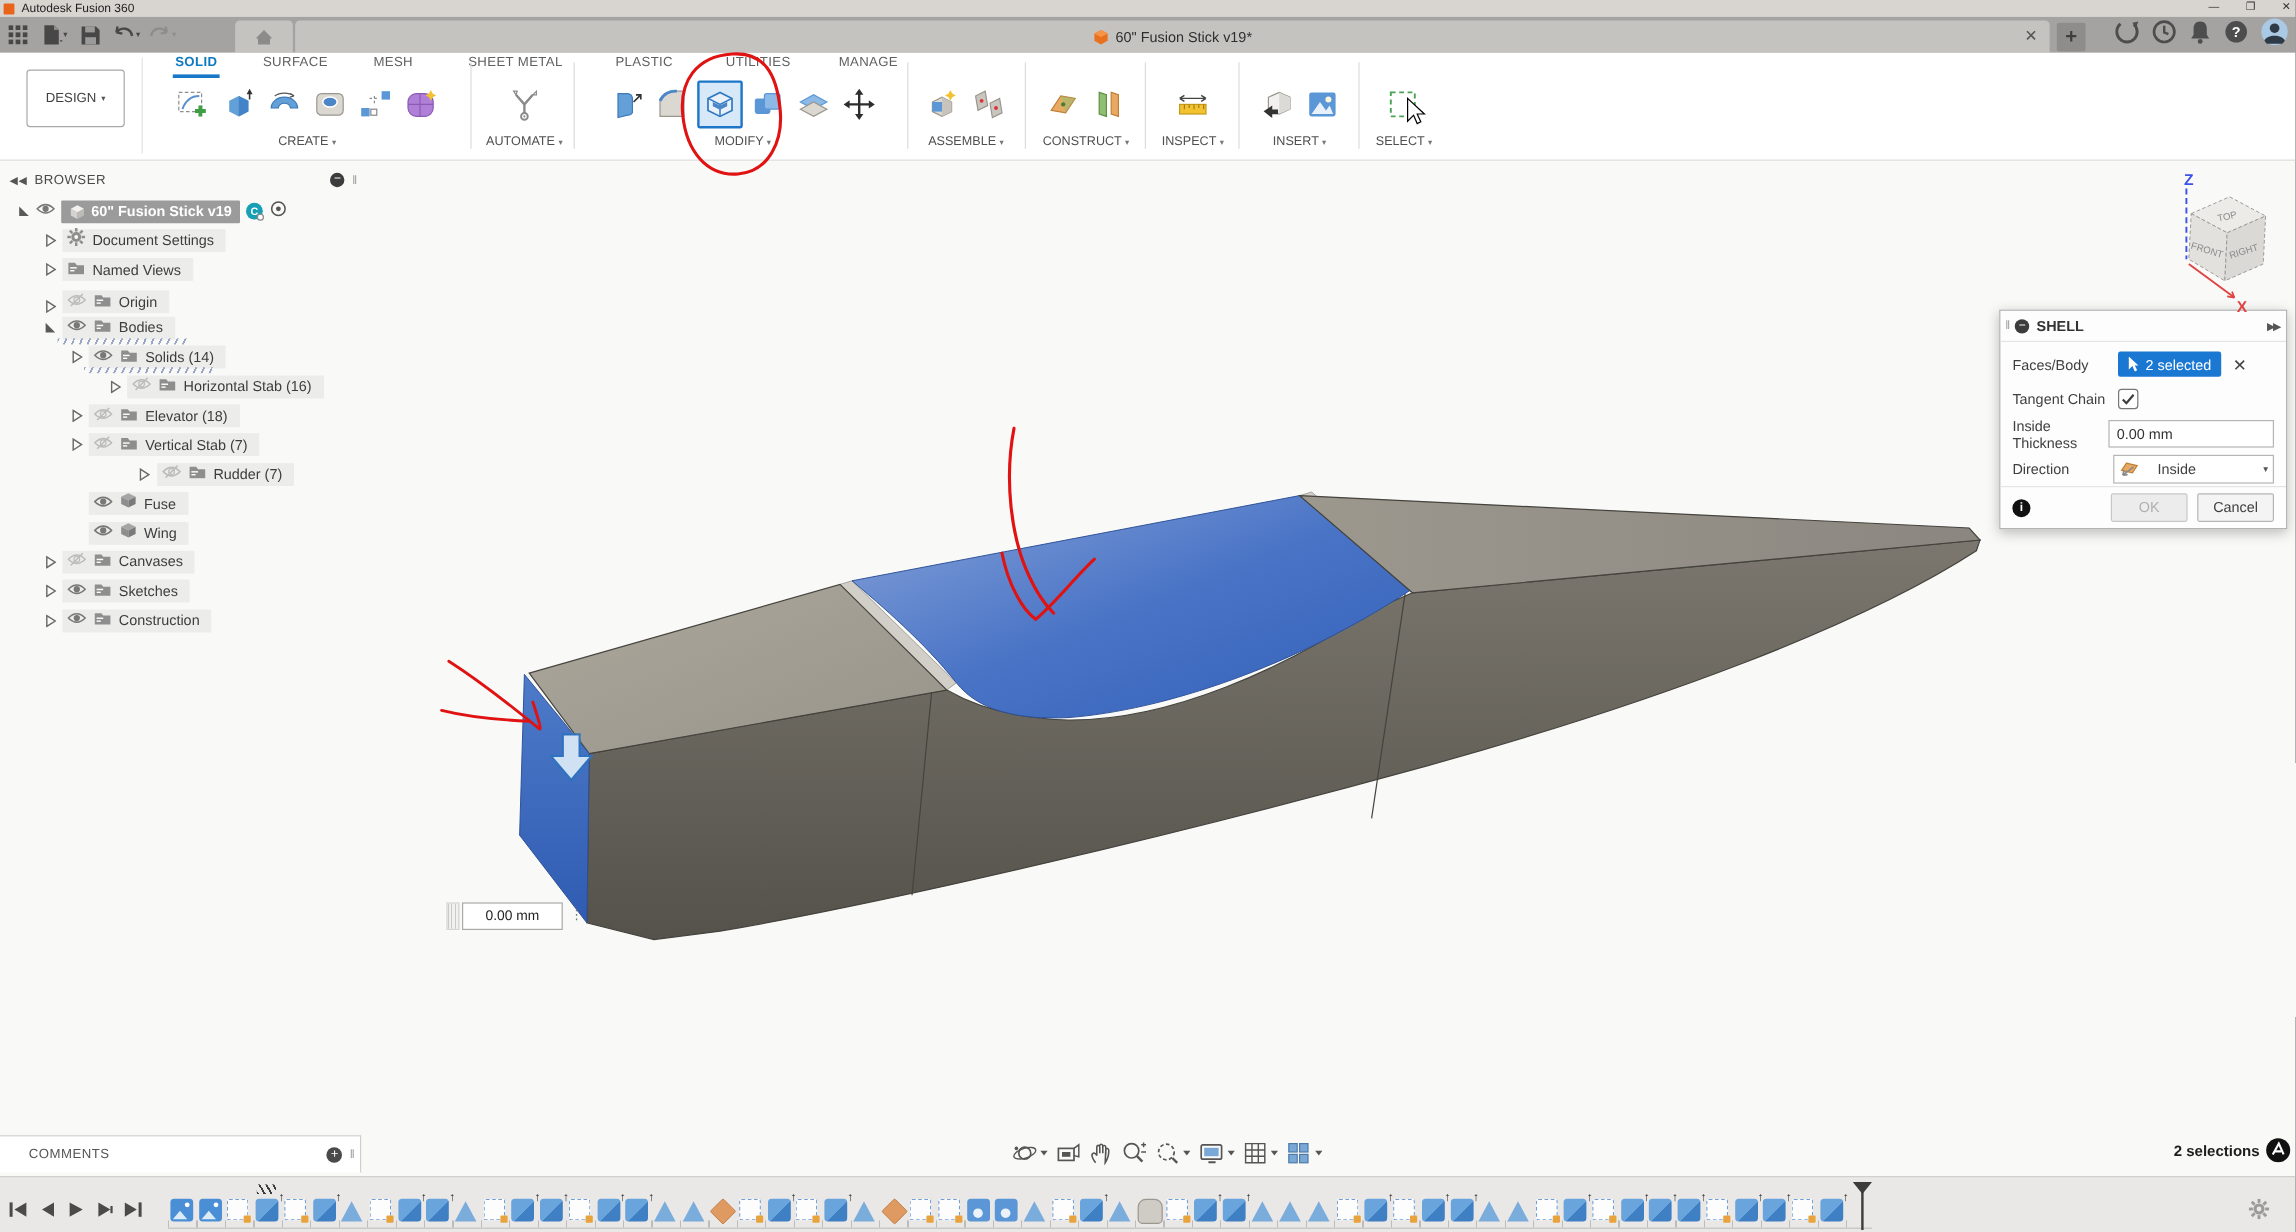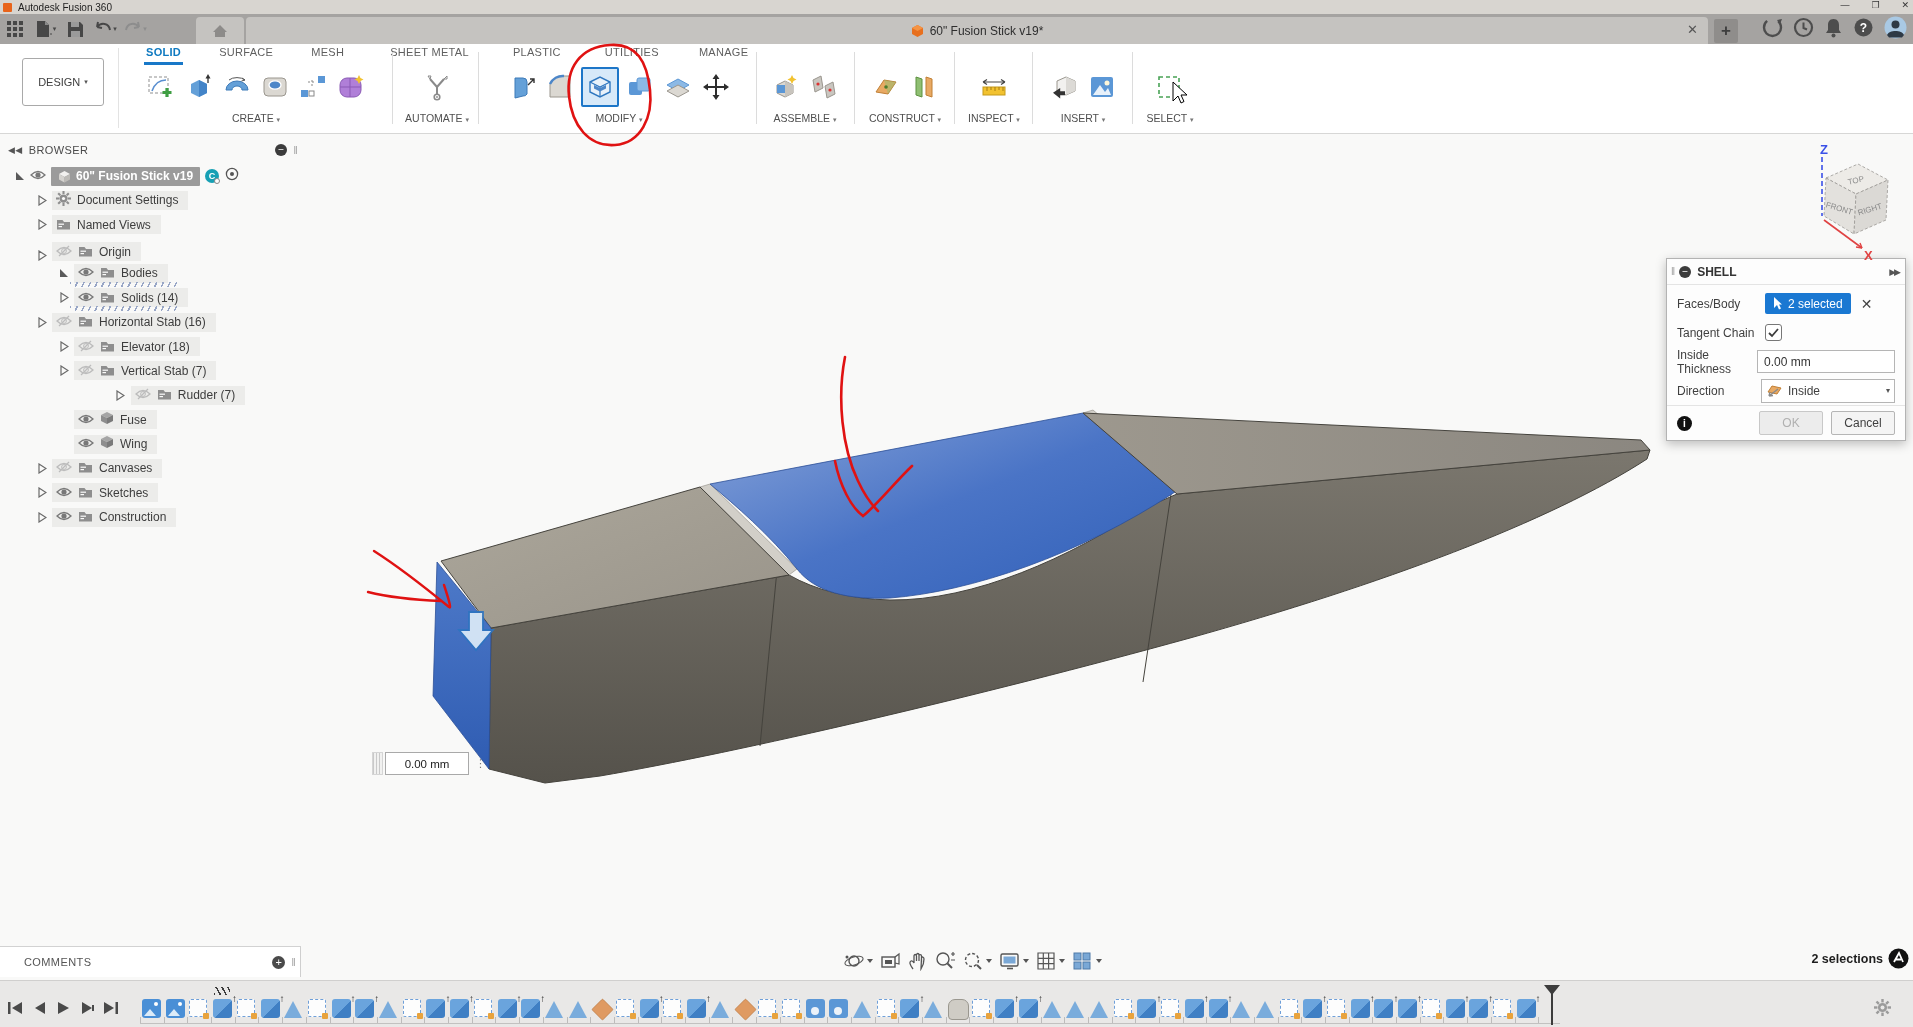--- a/index.html
+++ b/index.html
@@ -79,21 +79,21 @@
   .d-collapse{margin-left:auto;margin-right:6px;color:#555;font-size:9px;letter-spacing:-2px;}
   .d-row{display:flex;align-items:center;height:29px;padding:0 10px;}
   .d-row .dlabel{width:88px;}
   .chip-sel{background:#1a78d2;color:#fff;border-radius:2px;height:21px;display:flex;align-items:center;gap:5px;
     padding:0 8px;font-size:12px;}
   .chip-x{margin-left:10px;color:#444;font-size:14px;}
   .checkbox{width:15px;height:15px;border:1.5px solid #777;border-radius:3px;background:#fff;
     display:flex;align-items:center;justify-content:center;}
   .d-input{width:124px;height:21px;border:1px solid #b5b5b5;background:#fff;font-size:12px;color:#333;
     padding:0 6px;font-family:"Liberation Sans",sans-serif;}
-  .d-select{width:130px;height:22px;border:1px solid #b5b5b5;background:#fff;display:flex;align-items:center;gap:6px;padding:0 4px;}
+  .d-select{width:130px;height:22px;border:1px solid #b5b5b5;background:#fff;display:flex;align-items:center;gap:16px;padding:0 4px;}
   .d-select .dcaret{margin-left:auto;font-size:8px;color:#555;}
   .d-foot{display:flex;align-items:center;height:34px;padding:0 10px;border-top:1px solid #e4e4e4;}
   .info-i{width:15px;height:15px;border-radius:50%;background:#111;color:#fff;font-size:10px;font-weight:bold;
     display:flex;align-items:center;justify-content:center;}
   .btn{height:22px;border-radius:2px;font-size:12px;display:flex;align-items:center;justify-content:center;}
   .btn.ok{width:62px;margin-left:auto;background:#ececec;border:1px solid #c8c8c8;color:#b0b0b0;}
   .btn.cancel{width:62px;margin-left:8px;background:#f4f4f4;border:1px solid #b5b5b5;color:#3f3f3f;}
 
   
   .dim-box{position:absolute;left:372px;top:618px;display:flex;align-items:center;}
@@ -595,21 +595,21 @@
                   <path d="M3 11 L13 1" stroke="#bcbcbc" stroke-width="1.3"></path>
                 </svg></span>
               <span><svg width="15" height="12">
                   <path d="M1 2 h5.5 l1.5 2 H14 v7.5 H1 Z" fill="#8e8e8e"></path>
                   <rect x="2.5" y="5.6" width="5.5" height="1.2" fill="#fbfbfa"></rect>
                   <rect x="2.5" y="8" width="3.5" height="1.2" fill="#fbfbfa"></rect>
                 </svg></span>
               <span class="lbl">Origin</span>
             </span>
           </div>
-          <div class="brow" style="padding-left: 36px; margin-left: 22px;">
+          <div class="brow" style="padding-left: 36px;">
             <span class="exp">
               <svg width="10" height="10">
                 <polygon points="1,1 9,9 1,9" fill="#5a5a5a"></polygon>
               </svg>
             </span>
             <span class="chip">
               <span><svg width="16" height="12">
                   <path d="M1 6 Q8 -1 15 6 Q8 13 1 6 Z" fill="none" stroke="#787878" stroke-width="1.3"></path>
                   <circle cx="8" cy="6" r="2.6" fill="#787878"></circle>
                 </svg></span>
@@ -635,21 +635,21 @@
                 </svg></span>
               <span><svg width="15" height="12">
                   <path d="M1 2 h5.5 l1.5 2 H14 v7.5 H1 Z" fill="#8e8e8e"></path>
                   <rect x="2.5" y="5.6" width="5.5" height="1.2" fill="#fbfbfa"></rect>
                   <rect x="2.5" y="8" width="3.5" height="1.2" fill="#fbfbfa"></rect>
                 </svg></span>
               <span class="lbl">Solids (14)</span>
             </span>
             <div class="hatch" style="left:70px;width:110px;"></div>
           </div>
-          <div class="brow" style="padding-left: 36px;">
+          <div class="brow" style="padding-left: 90px;">
             <span class="exp">
               <svg width="9" height="11">
                 <polygon points="1,1 8,5.5 1,10" fill="none" stroke="#6a6a6a" stroke-width="1.2"></polygon>
               </svg>
             </span>
             <span class="chip">
               <span><svg width="16" height="12">
                   <path d="M1 6 Q8 -1 15 6 Q8 13 1 6 Z" fill="none" stroke="#bcbcbc" stroke-width="1.3"></path>
                   <circle cx="8" cy="6" r="2.4" fill="none" stroke="#bcbcbc"></circle>
                   <path d="M3 11 L13 1" stroke="#bcbcbc" stroke-width="1.3"></path>

